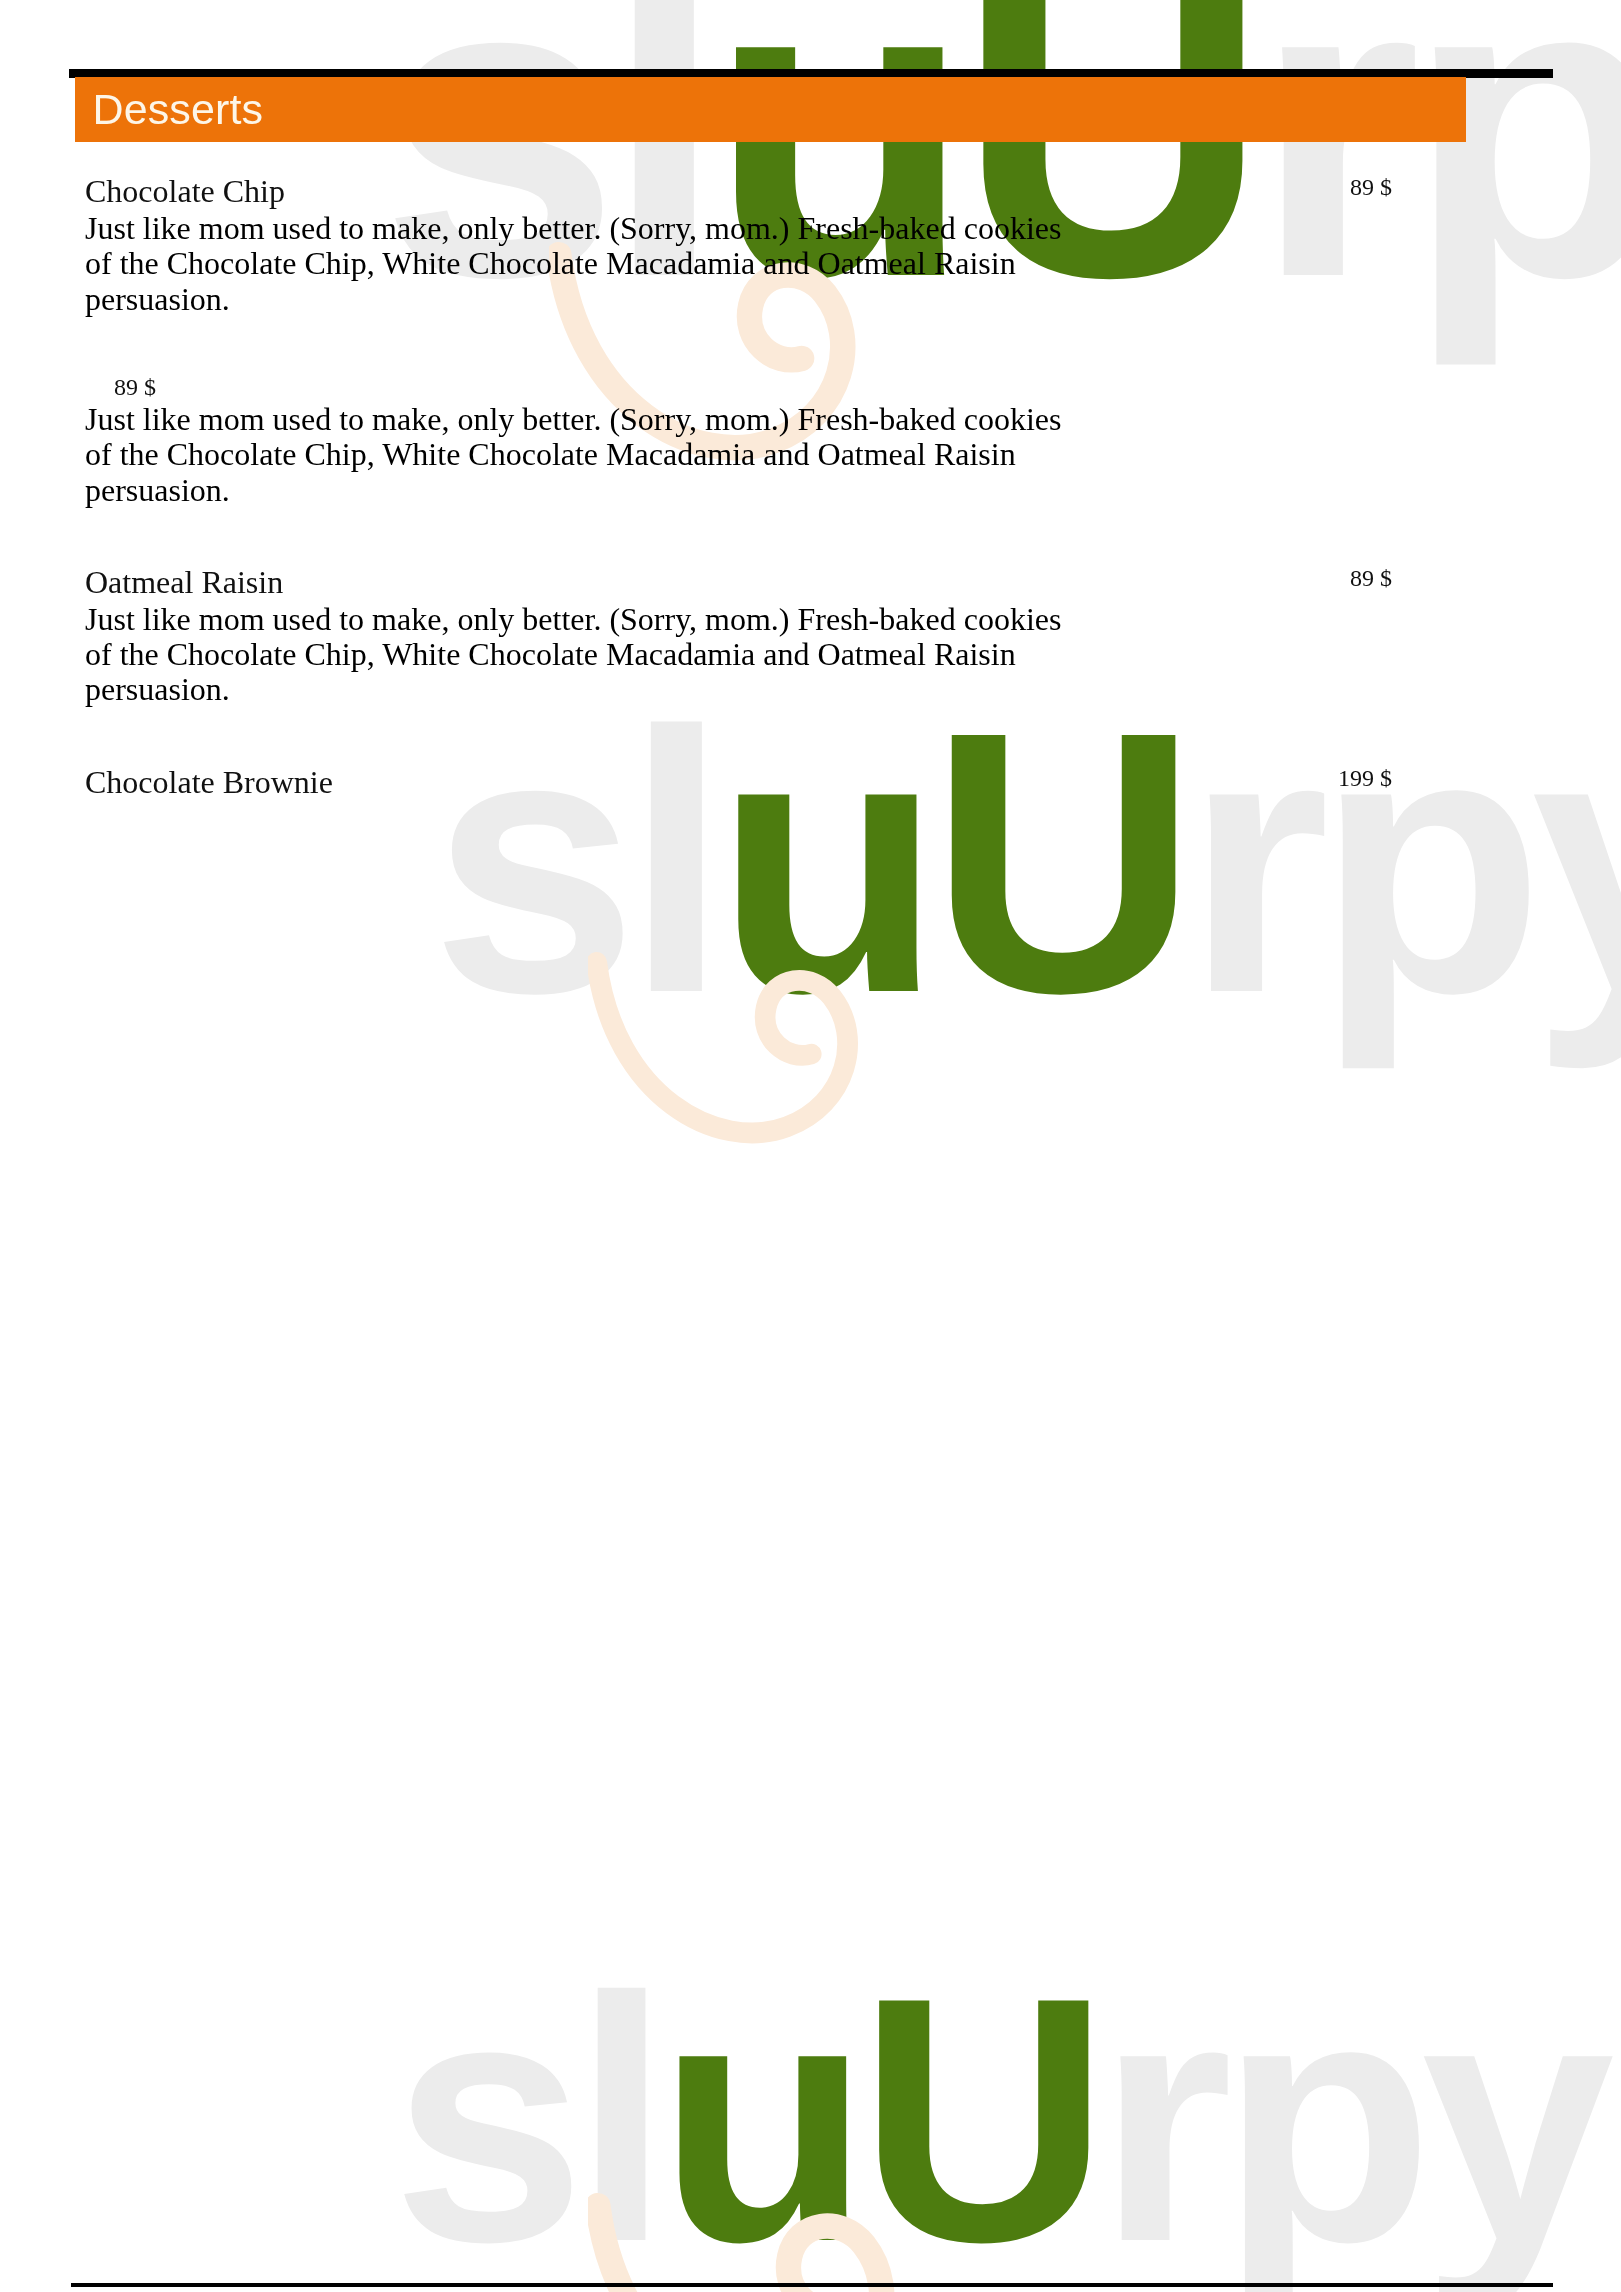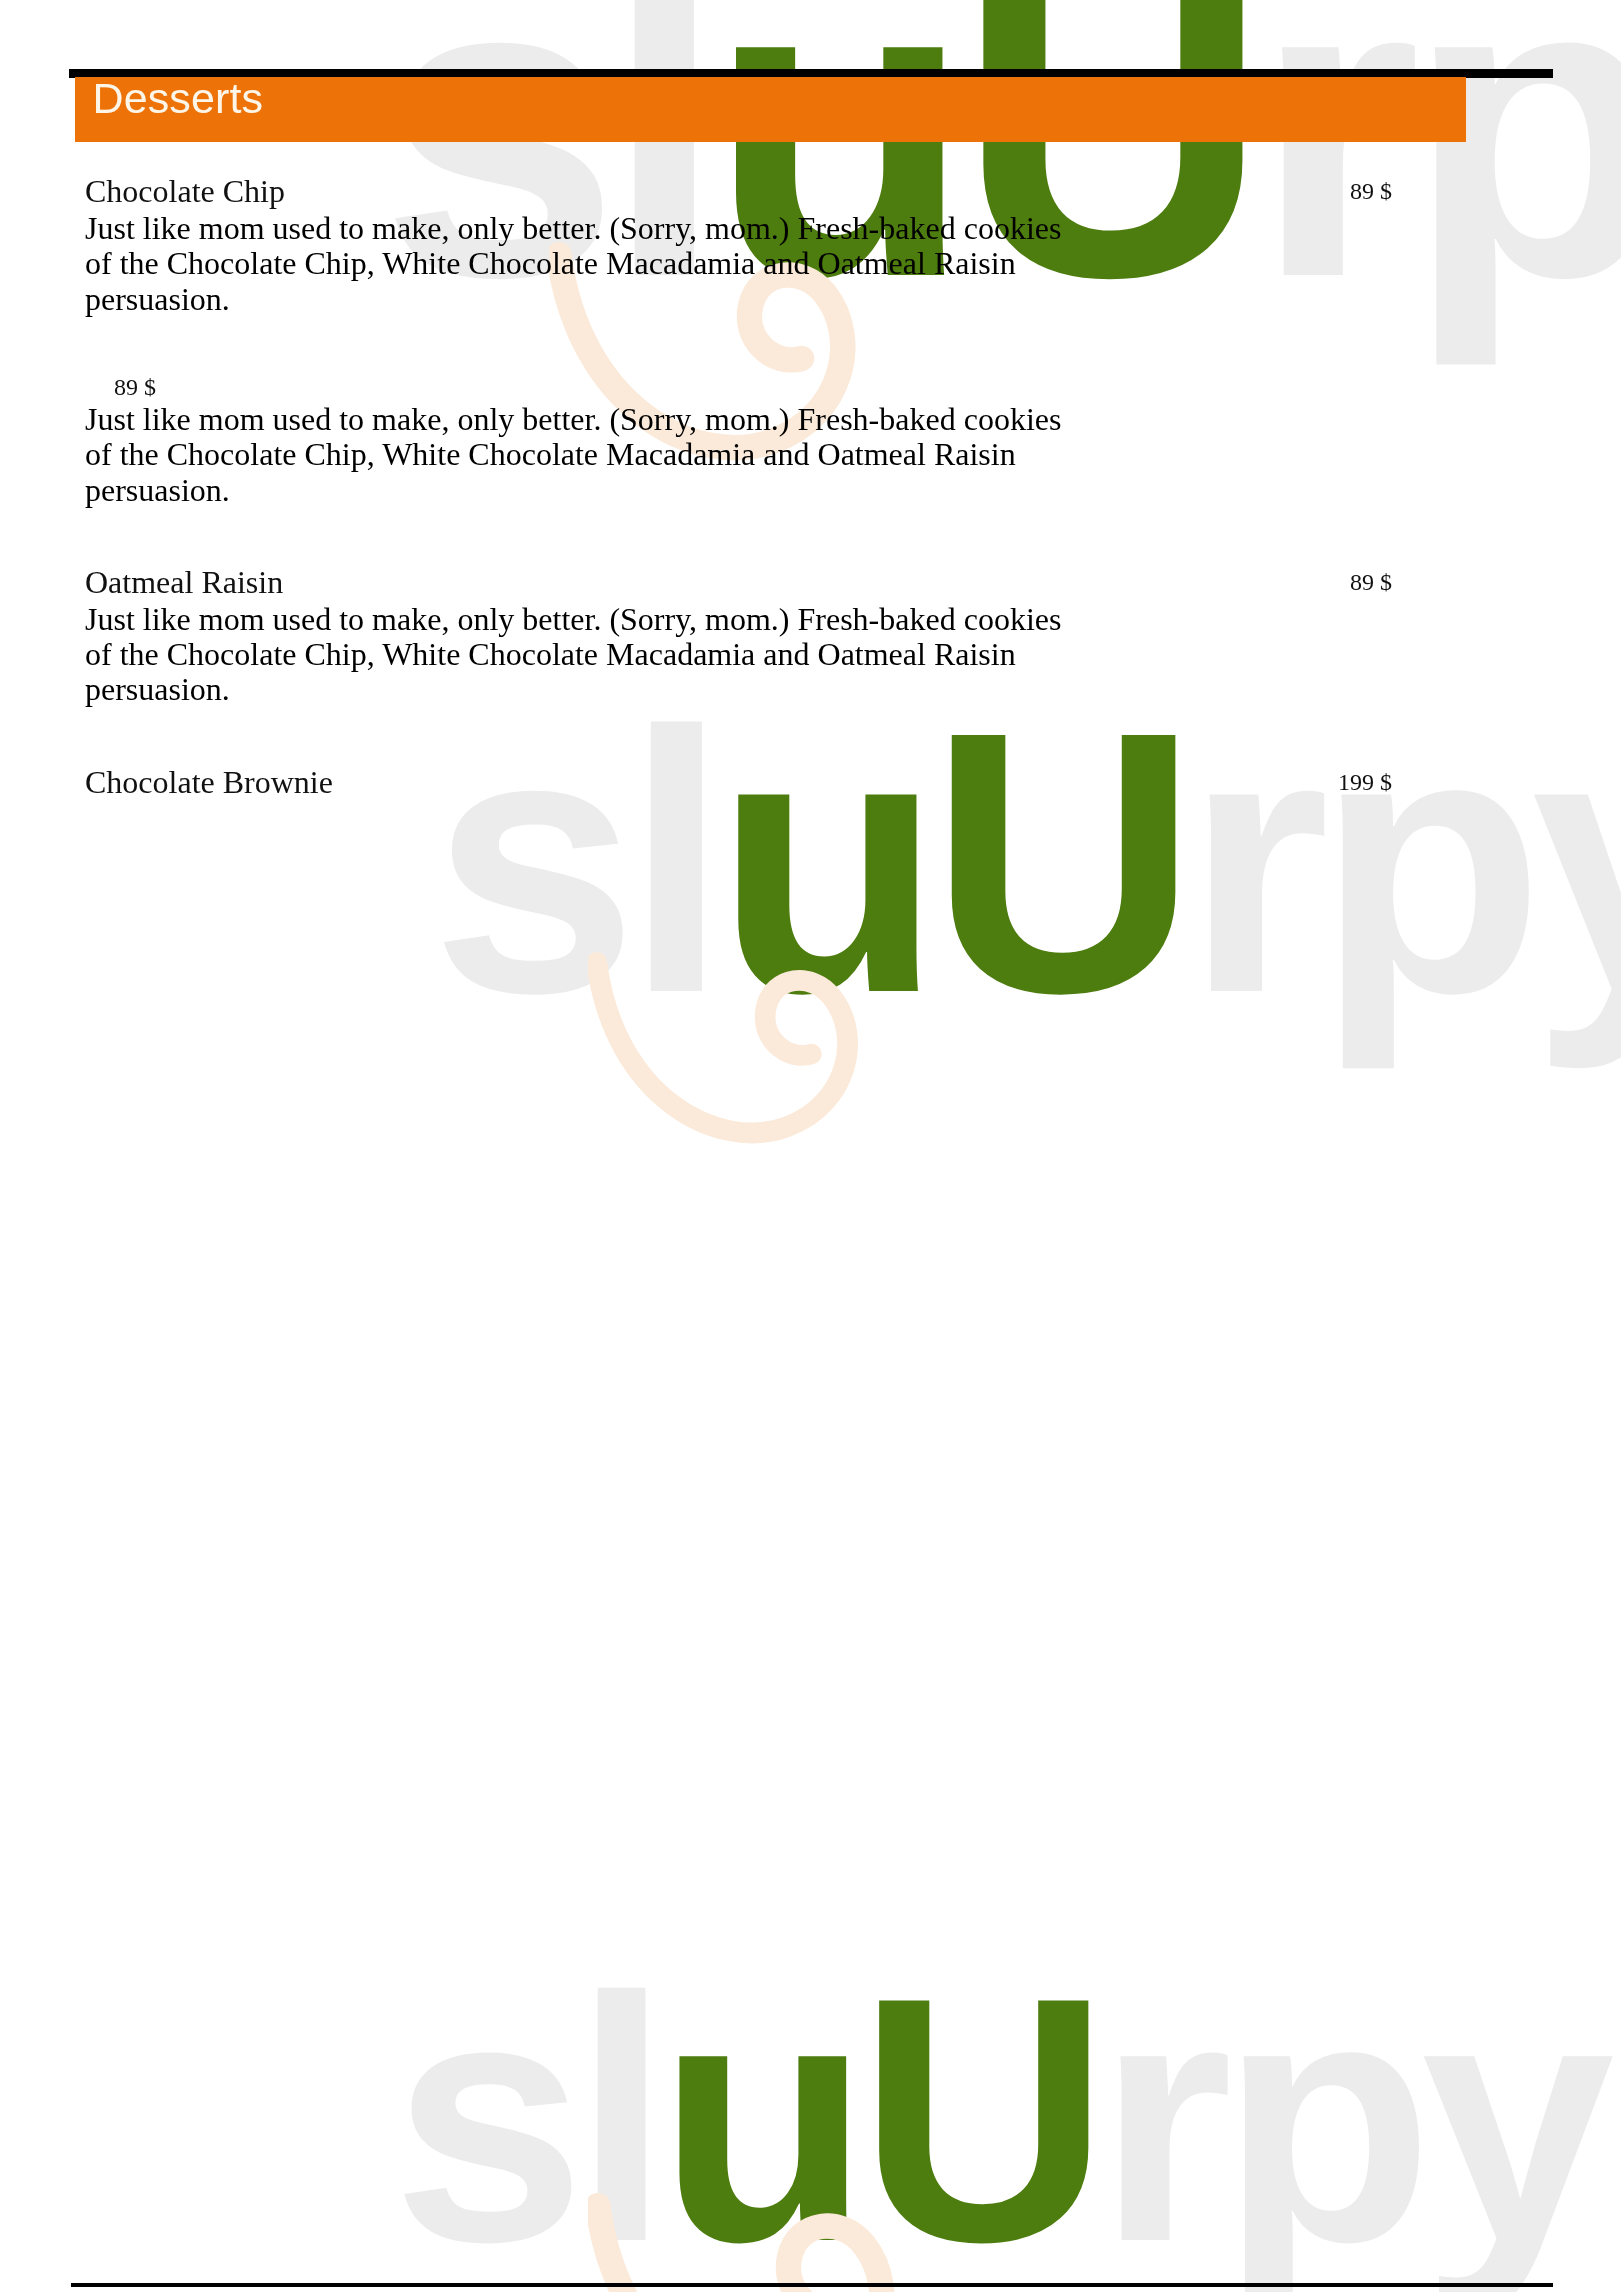--- a/index.html
+++ b/index.html
@@ -74,21 +74,21 @@
 
   
   #section-header {
     position: absolute;
     left: 75px;
     top: 77px;
     width: 1391px;
     height: 65px;
     background: #ed7309;
     display: flex;
-    align-items: flex-start;
+    align-items: center;
   }
   #section-header-title {
     font-family: "Liberation Sans", "DejaVu Sans", sans-serif;
     font-size: 43px;
     font-weight: normal;
     color: #fdf6e8;
     margin-left: 17.6px;
     line-height: 1;
     letter-spacing: 0.1px;
   }
@@ -100,21 +100,21 @@
     top: 174px;
     width: 1307px;
   }
   .menu-item {
     margin-bottom: 57px;
   }
   .menu-item:last-child { margin-bottom: 0; }
 
   .menu-item-head {
     display: flex;
-    align-items: center;
+    align-items: flex-start;
     justify-content: space-between;
     width: 100%;
   }
   .menu-item-name {
     font-size: 32px;
     color: #111111;
     line-height: 1.12;
   }
   .menu-item-price {
     font-size: 24px;

